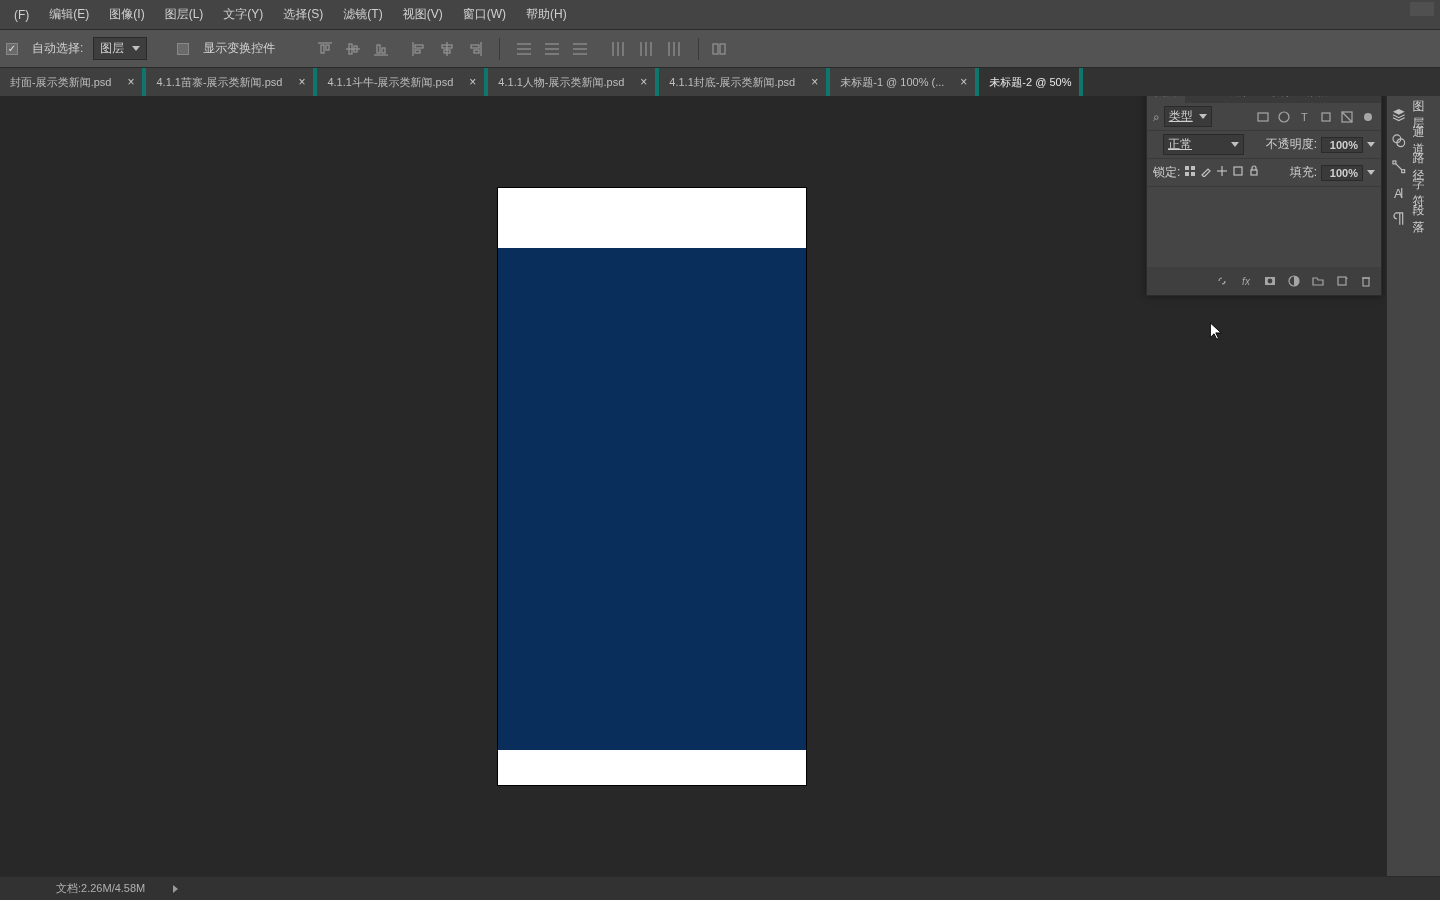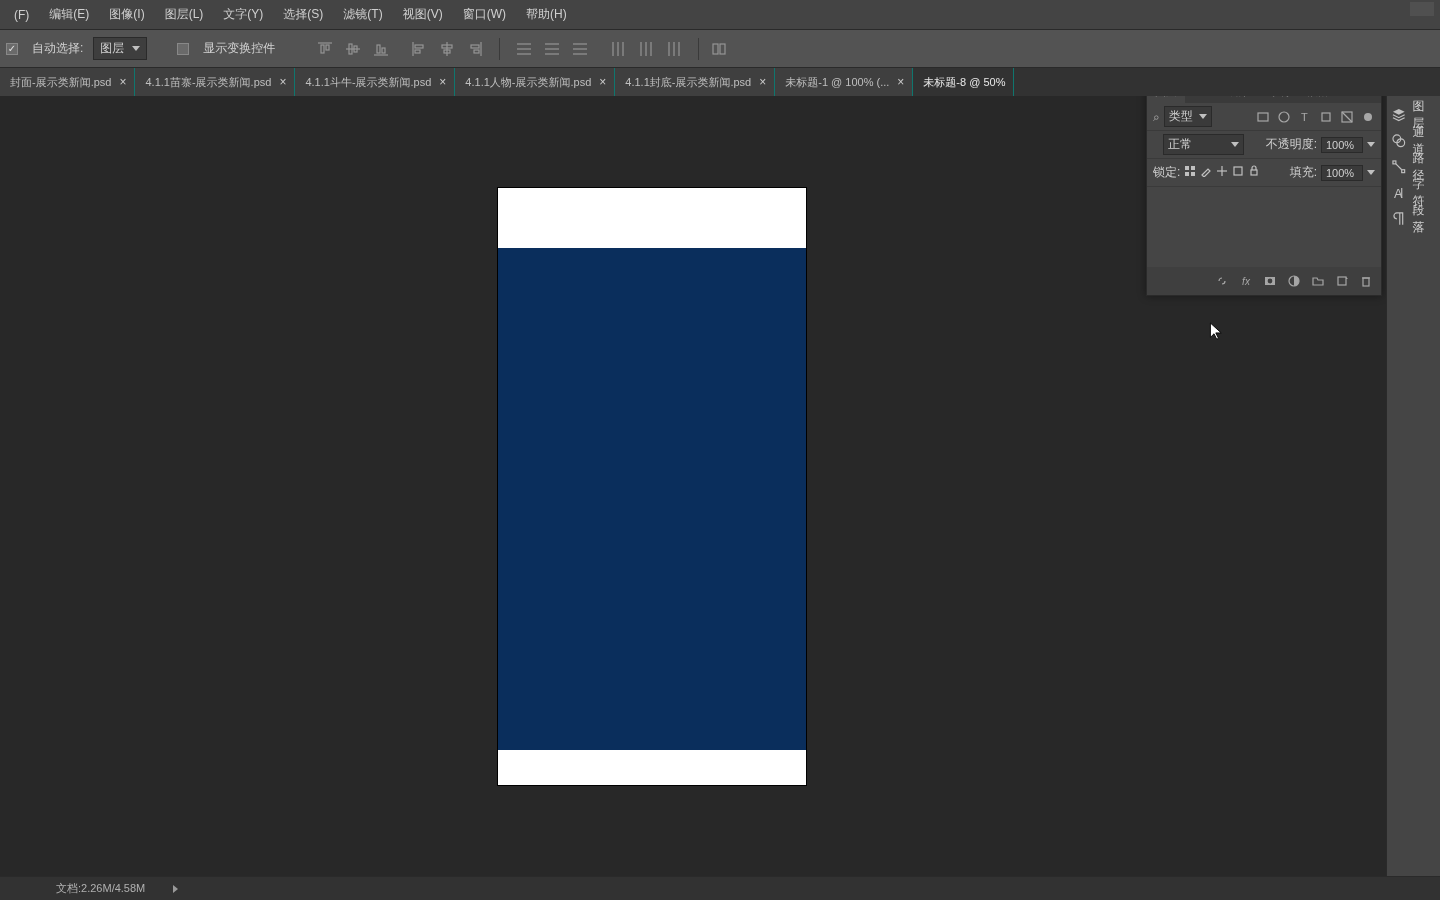--- a/index.html
+++ b/index.html
@@ -97,24 +97,24 @@
 .tab-bar {
   height: 28px;
   background: #323232;
   display: flex;
   align-items: flex-end;
 }
 .doc-tab {
   height: 28px;
   padding: 0 8px 0 10px;
   background: #3f3f3f;
-  border-right: 1px solid #0f766e;
-  display: flex;
-  align-items: center;
-  gap: 8px;
+  border-right: 4px solid #0f766e;
+  display: flex;
+  align-items: center;
+  gap: 16px;
   color: #bfbfbf;
   font-size: 11px;
 }
 .doc-tab.active {
   background: #323232;
   color: #e8e8e8;
 }
 .tab-close {
   font-size: 12px;
   color: #ccc;
@@ -227,34 +227,37 @@
   gap: 4px;
   border-bottom: 1px solid #3a3a3a;
 }
 .panel-drop {
   background: #3a3a3a;
   border: 1px solid #2a2a2a;
   padding: 1px 4px;
   display: flex;
   align-items: center;
   gap: 6px;
+  text-decoration: underline;
 }
 .filter-icons {
   margin-left: auto;
   display: flex;
   gap: 7px;
 }
 .filter-icons span { width: 14px; height: 14px; display:flex; align-items:center; justify-content:center; opacity:0.8; }
 .small-input {
   background: #3a3a3a;
   border: 1px solid #2a2a2a;
   color: #d0d0d0;
   padding: 1px 4px;
   width: 42px;
   font-size: 11px;
+  text-align: right;
+  font-weight: bold;
 }
 
 
 .layer-list {
   min-height: 80px;
 }
 .layer-row {
   height: 38px;
   display: flex;
   align-items: center;
@@ -488,21 +491,21 @@
   </div>
   <div class="doc-tab">
     <span>4.1.1封底-展示类新闻.psd</span>
     <span class="tab-close">×</span>
   </div>
   <div class="doc-tab">
     <span>未标题-1 @ 100% (...</span>
     <span class="tab-close">×</span>
   </div>
   <div class="doc-tab active">
-    <span>未标题-8 @ 50%</span>
+    <span>未标题-2 @ 50%</span>
   </div>
 </div>
 
 <div class="workspace">
   <div class="canvas-wrap">
     <div class="document">
       <div class="doc-top"></div>
       <div class="doc-mid"></div>
       <div class="doc-bot"></div>
     </div>

